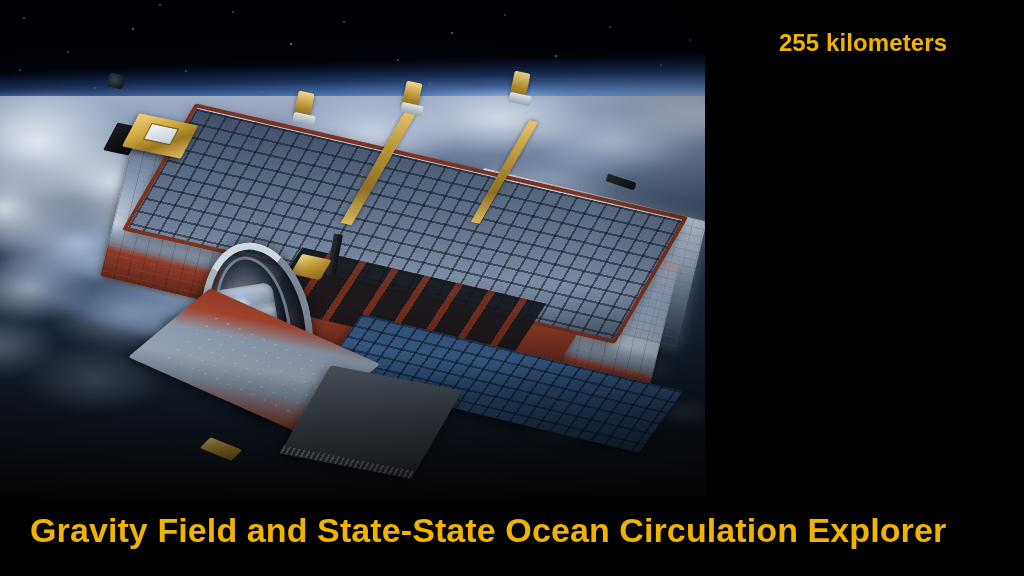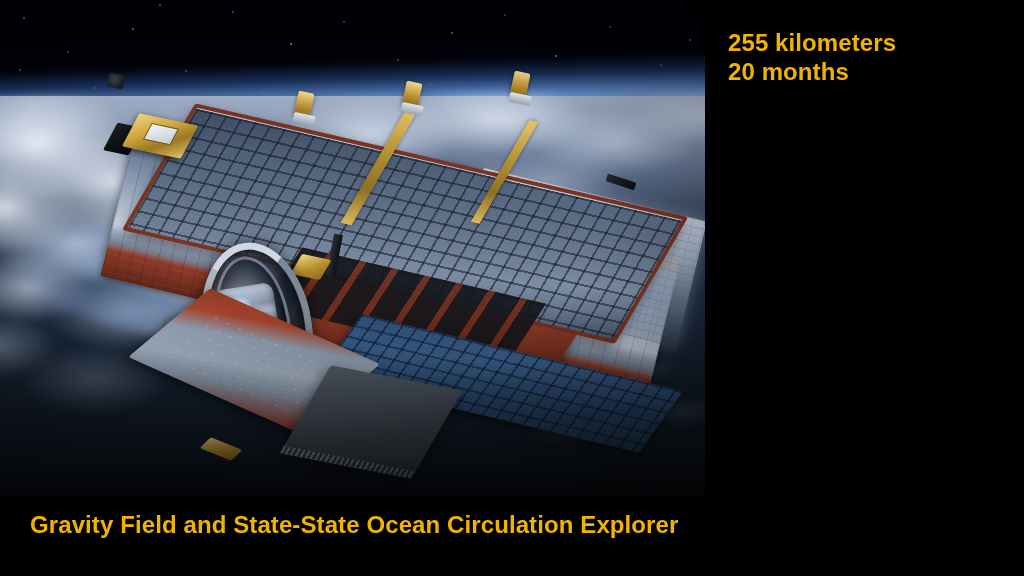--- a/index.html
+++ b/index.html
@@ -545,36 +545,37 @@
   .cap { position:absolute; width:22px; height:10px; background:linear-gradient(to bottom,#dfe5ec,#9aa3ae);
          transform:rotate(12deg); border-radius:2px; }
   .c1{ left:185px; top:40px; }
   .c2{ left:293px; top:30px; }
   .c3{ left:401px; top:20px; }
 
   
   .stat-block {
     position: absolute;
     right: 26px;
+    text-align: center;
     color: #f0b400;
     font-weight: bold;
     letter-spacing: .1px;
     line-height: 1.22;
     text-shadow: 0 0 2px rgba(0,0,0,.9);
     width: 270px;
   }
   .stat-block.b1 { top: 28px; }
   .stat-block.b2 { top: 122px; }
   .stat-line { font-size: 24px; white-space: nowrap; }
 
   .caption {
     position: absolute;
     left: 30px;
     top: 511px;
-    font-size: 24px;
+    font-size: 34px;
     font-weight: bold;
     color: #f0b400;
     white-space: nowrap;
     letter-spacing: .1px;
     text-shadow: 0 0 2px rgba(0,0,0,.9);
   }
 </style>
 </head>
 <body>
 
@@ -630,19 +631,18 @@
       <div class="fin-left"></div>
       <div class="fin-gold"></div>
       <div class="panel-grey"></div>
     </div>
 
     <div class="vignette"></div>
   </div>
 
   <div class="stat-block b1">
     <div class="stat-line">255 kilometers</div>
-    <div class="stat-line">20 months</div>
   </div>
 
 
   <div class="caption">Gravity Field and State-State Ocean Circulation Explorer</div>
 
 </div>
 
 </body></html>

